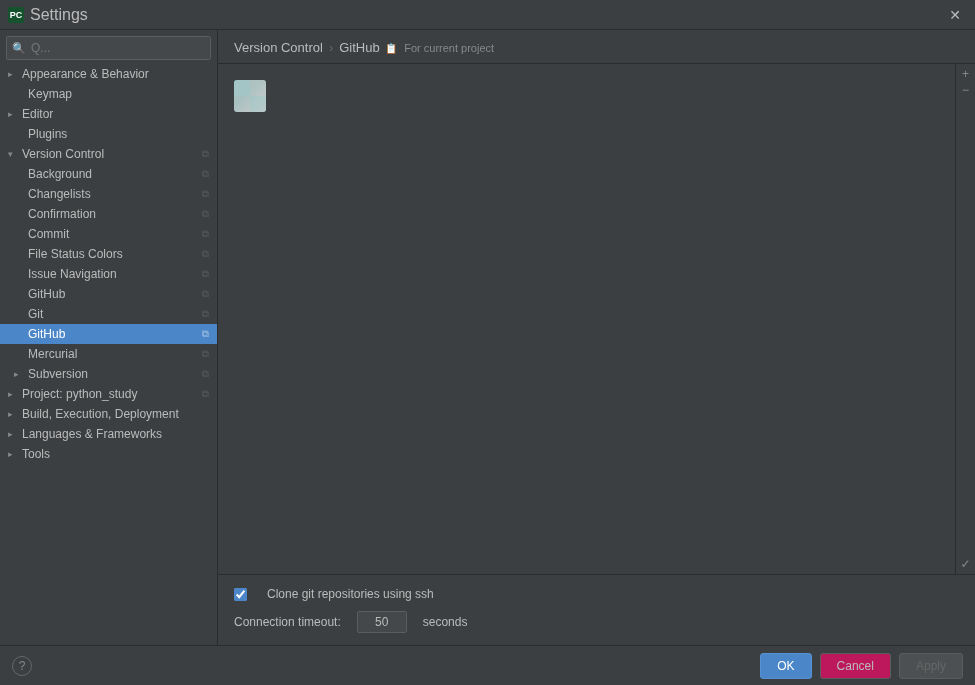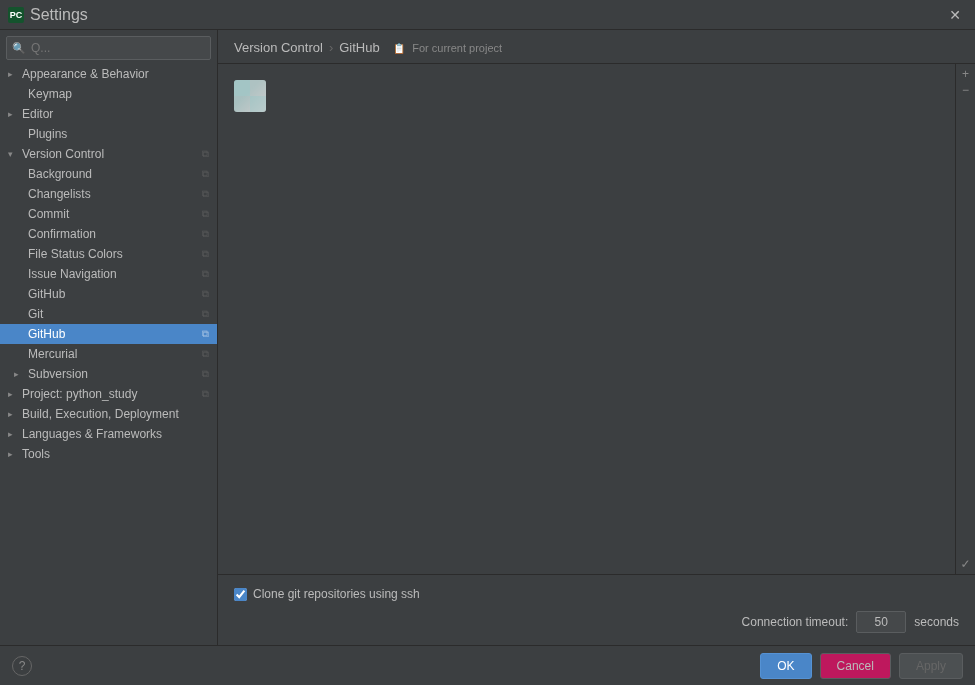--- a/index.html
+++ b/index.html
@@ -159,21 +159,21 @@
       color: #666;
       font-size: 13px;
     }
     .breadcrumb-current {
       color: #bbbbbb;
       font-size: 13px;
     }
     .breadcrumb-project {
       color: #888;
       font-size: 11px;
-      margin-left: 8px;
+      margin-left: 0;
     }
     .breadcrumb-project-icon {
       font-size: 10px;
       margin-right: 3px;
     }
 
     .content-body {
       flex: 1;
       padding: 12px 16px;
       overflow-y: auto;
@@ -238,40 +238,39 @@
 
     
     .content-bottom {
       padding: 12px 16px;
       border-top: 1px solid #2b2b2b;
       flex-shrink: 0;
     }
     .checkbox-row {
       display: flex;
       align-items: center;
-      gap: 6px;
+      gap: 20px;
       margin-bottom: 10px;
     }
     .checkbox-input {
       accent-color: #4a86c8;
       width: 13px;
       height: 13px;
       cursor: pointer;
     }
     .checkbox-label {
       color: #bbbbbb;
       font-size: 12px;
       cursor: pointer;
     }
 
     .field-row {
       display: flex;
       align-items: center;
-      gap: 8px;
-      justify-content: flex-end;
+      gap: 16px;
     }
     .field-label {
       color: #bbbbbb;
       font-size: 12px;
     }
     .field-input {
       background: #45484a;
       border: 1px solid #5a5d5f;
       color: #bbbbbb;
       padding: 3px 6px;
@@ -389,26 +388,26 @@
           <span class="item-label">Background</span>
           <span class="copy-icon">⧉</span>
         </div>
         <div class="sidebar-item indent-1">
           <span class="chevron"></span>
           <span class="item-label">Changelists</span>
           <span class="copy-icon">⧉</span>
         </div>
         <div class="sidebar-item indent-1">
           <span class="chevron"></span>
+          <span class="item-label">Confirmation</span>
+          <span class="copy-icon">⧉</span>
+        </div>
+        <div class="sidebar-item indent-1">
+          <span class="chevron"></span>
           <span class="item-label">Commit</span>
-          <span class="copy-icon">⧉</span>
-        </div>
-        <div class="sidebar-item indent-1">
-          <span class="chevron"></span>
-          <span class="item-label">Confirmation</span>
           <span class="copy-icon">⧉</span>
         </div>
         <div class="sidebar-item indent-1">
           <span class="chevron"></span>
           <span class="item-label">File Status Colors</span>
           <span class="copy-icon">⧉</span>
         </div>
         <div class="sidebar-item indent-1">
           <span class="chevron"></span>
           <span class="item-label">Issue Navigation</span>

